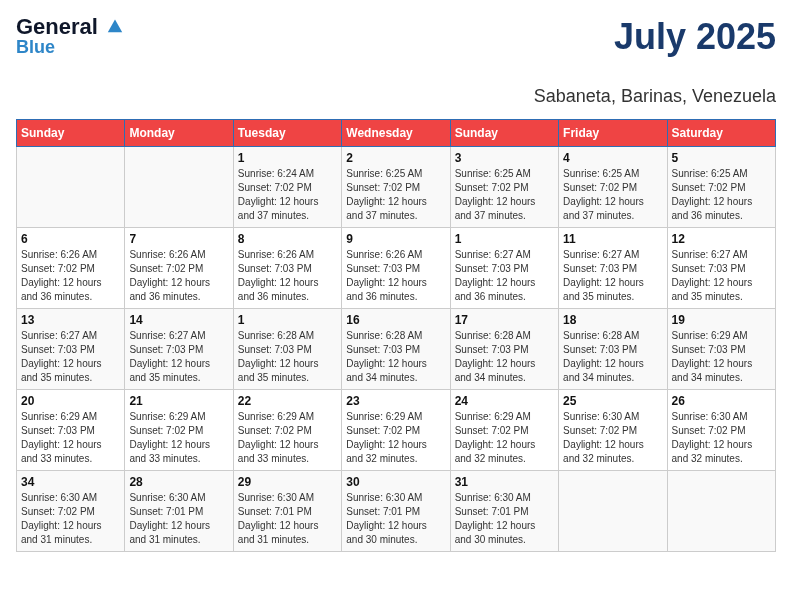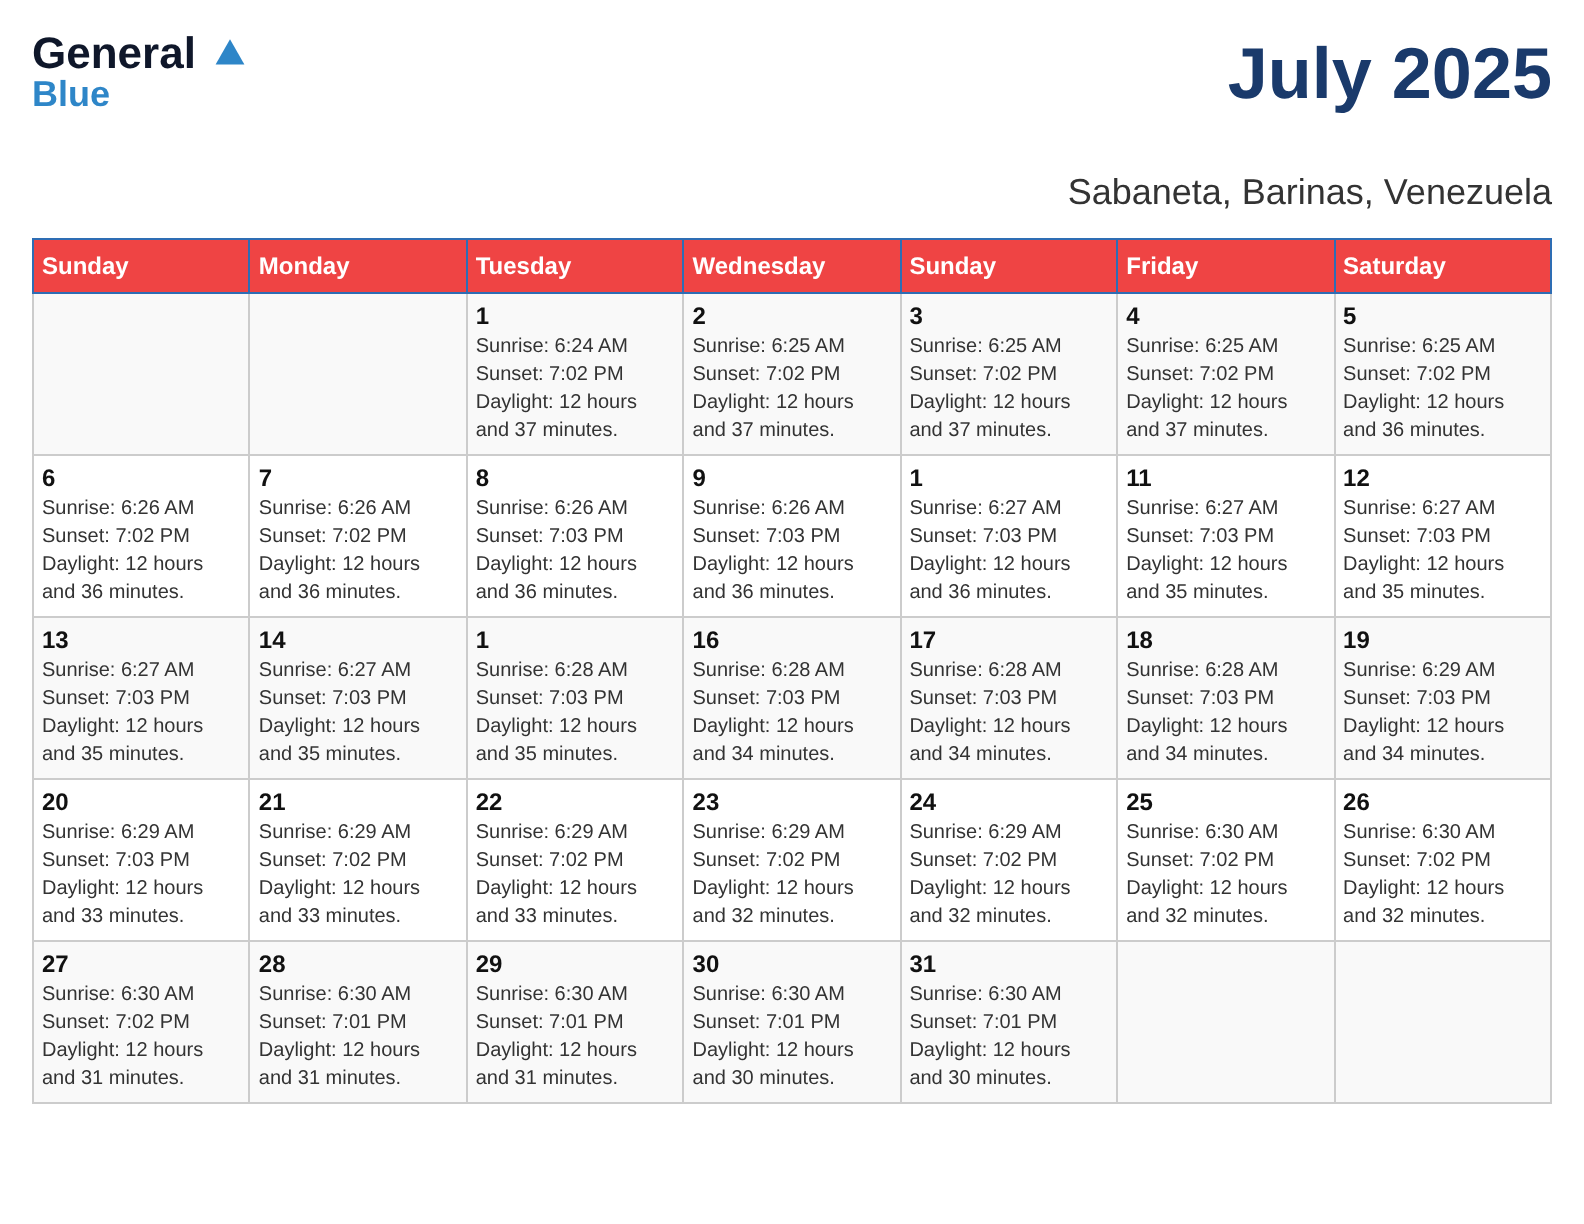--- a/index.html
+++ b/index.html
@@ -236,21 +236,21 @@
           <div class="day-num">25</div>
           <div class="day-info">Sunrise: 6:30 AM<br>Sunset: 7:02 PM<br>Daylight: 12 hours and 32 minutes.</div>
         </td>
         <td>
           <div class="day-num">26</div>
           <div class="day-info">Sunrise: 6:30 AM<br>Sunset: 7:02 PM<br>Daylight: 12 hours and 32 minutes.</div>
         </td>
       </tr>
       <tr>
         <td>
-          <div class="day-num">27</div>
+          <div class="day-num">34</div>
           <div class="day-info">Sunrise: 6:30 AM<br>Sunset: 7:02 PM<br>Daylight: 12 hours and 31 minutes.</div>
         </td>
         <td>
           <div class="day-num">28</div>
           <div class="day-info">Sunrise: 6:30 AM<br>Sunset: 7:01 PM<br>Daylight: 12 hours and 31 minutes.</div>
         </td>
         <td>
           <div class="day-num">29</div>
           <div class="day-info">Sunrise: 6:30 AM<br>Sunset: 7:01 PM<br>Daylight: 12 hours and 31 minutes.</div>
         </td>

